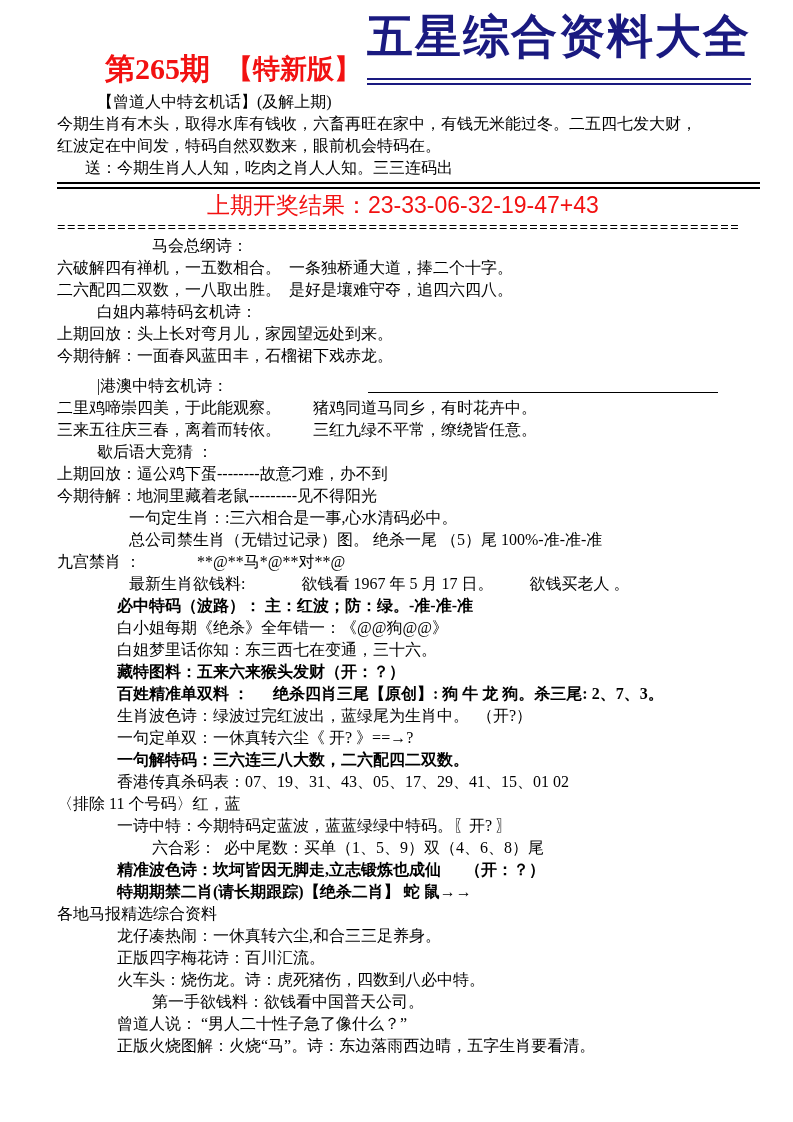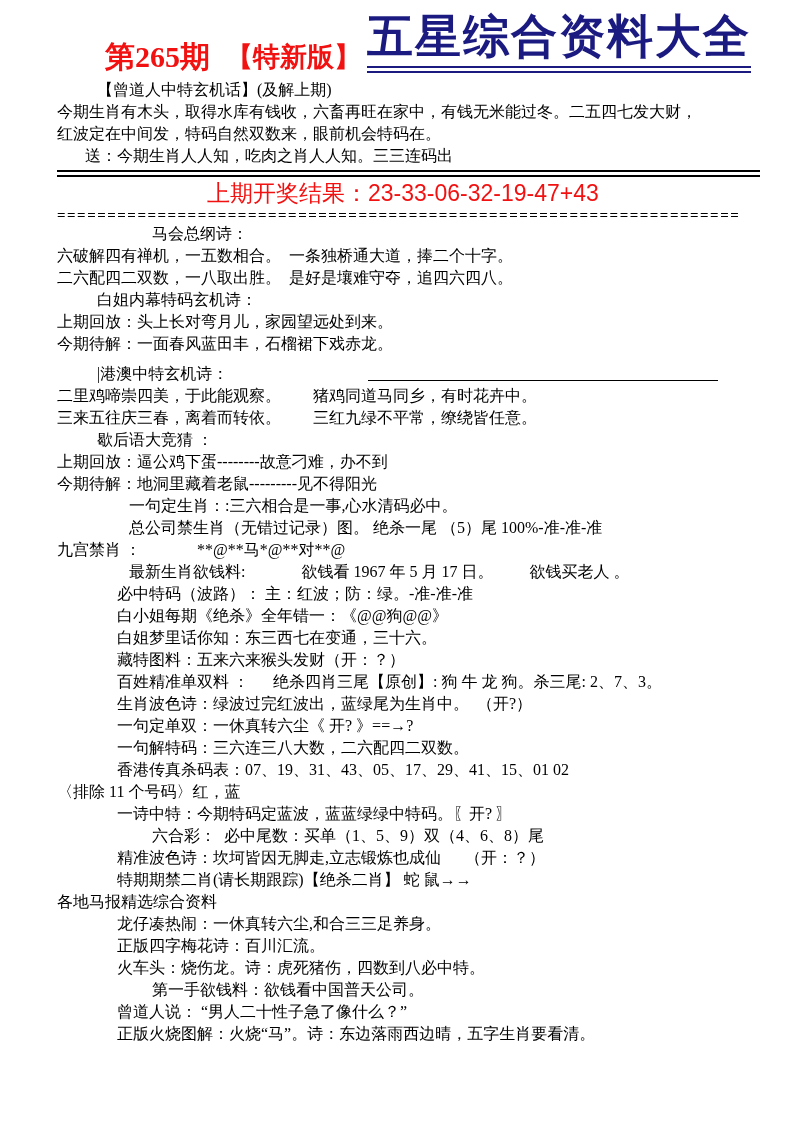--- a/index.html
+++ b/index.html
@@ -10,28 +10,28 @@
     overflow:hidden;
   }
   .page { padding:12px 0 0 57px; width:710px; }
 
   
   .header { display:flex; align-items:flex-end; padding-left:48px; }
   .header-left { display:flex; align-items:center; margin-right:6px;gap:16px; }
   .issue   { color:var(--accent); font-weight:bold; font-size:30px; line-height:32px; }
   .edition { color:var(--accent); font-weight:bold; font-size:27px; line-height:32px; }
   .title-u2 { display:inline-block; border-bottom:2px solid var(--navy); padding-bottom:3px; }
-  .title-u1 { display:inline-block; border-bottom:2px solid var(--navy); padding-bottom:4px;
+  .title-u1 { display:inline-block; border-bottom:2px solid var(--navy); padding-bottom:16px;
               color:var(--navy); font-weight:bold; font-size:46px; line-height:50px;
               letter-spacing:2px; white-space:nowrap; }
 
   
   .lines { margin-top:6px; }
   .ln { font-size:16px; line-height:22px; white-space:pre; }
-  .b  { font-weight:normal; }
+  .b  { font-weight:bold; }
   .i0{padding-left:0} .i1{padding-left:28px} .i2{padding-left:40px}
   .i3{padding-left:60px} .i4{padding-left:72px} .i5{padding-left:95px}
 
   .hr2 { height:3px; border-top:2px solid #000; border-bottom:2px solid #000;
          width:703px; margin:3px 0 2px 0; }
   .result { color:var(--accent); font-weight:normal; font-size:23px; line-height:28px;
             font-family:"Liberation Sans","DejaVu Sans",sans-serif;
             text-align:left; padding-left:150px; white-space:nowrap; }
   .eq { font-size:15px; line-height:16px; font-weight:bold; letter-spacing:1.5px;
         white-space:nowrap; overflow:hidden; width:703px; }

